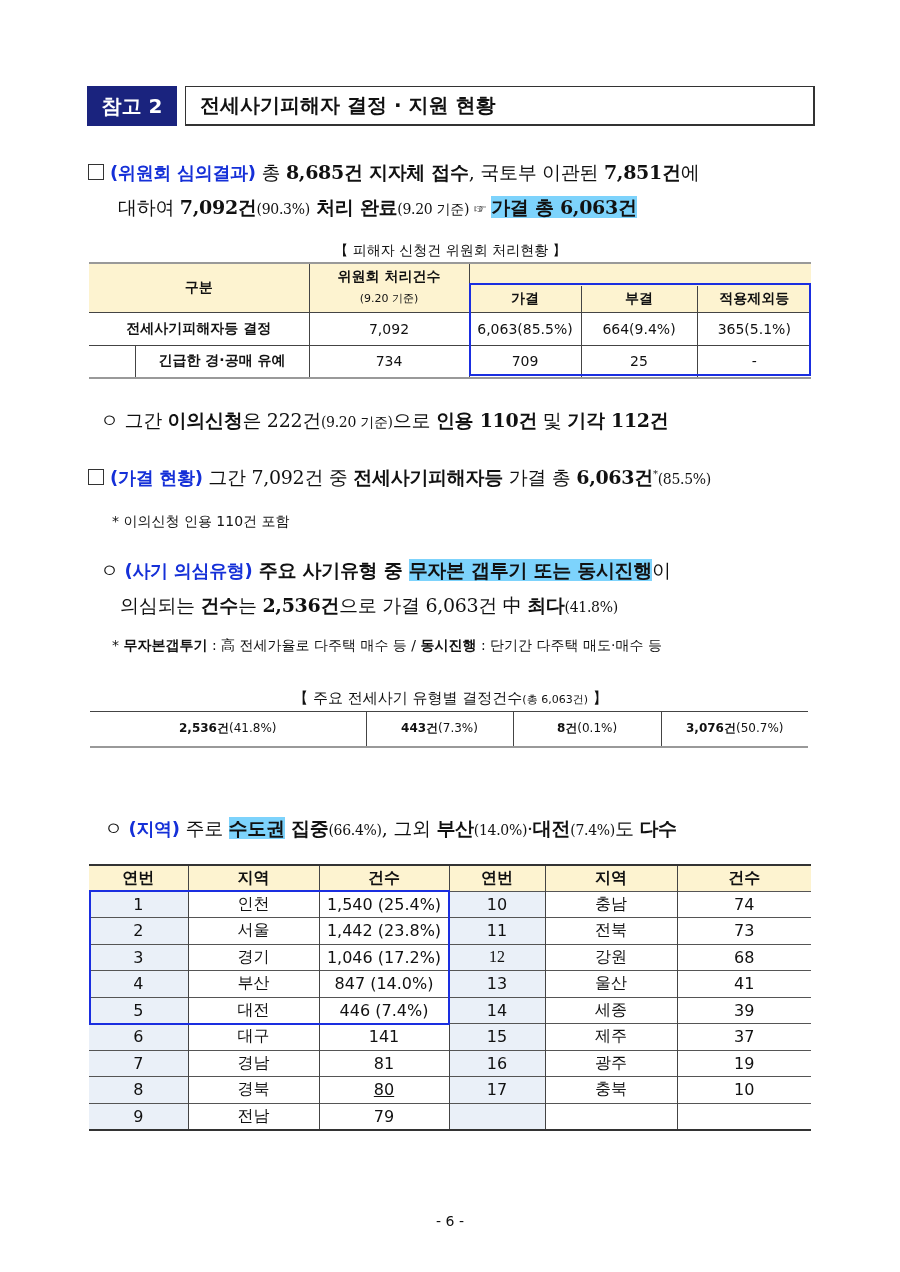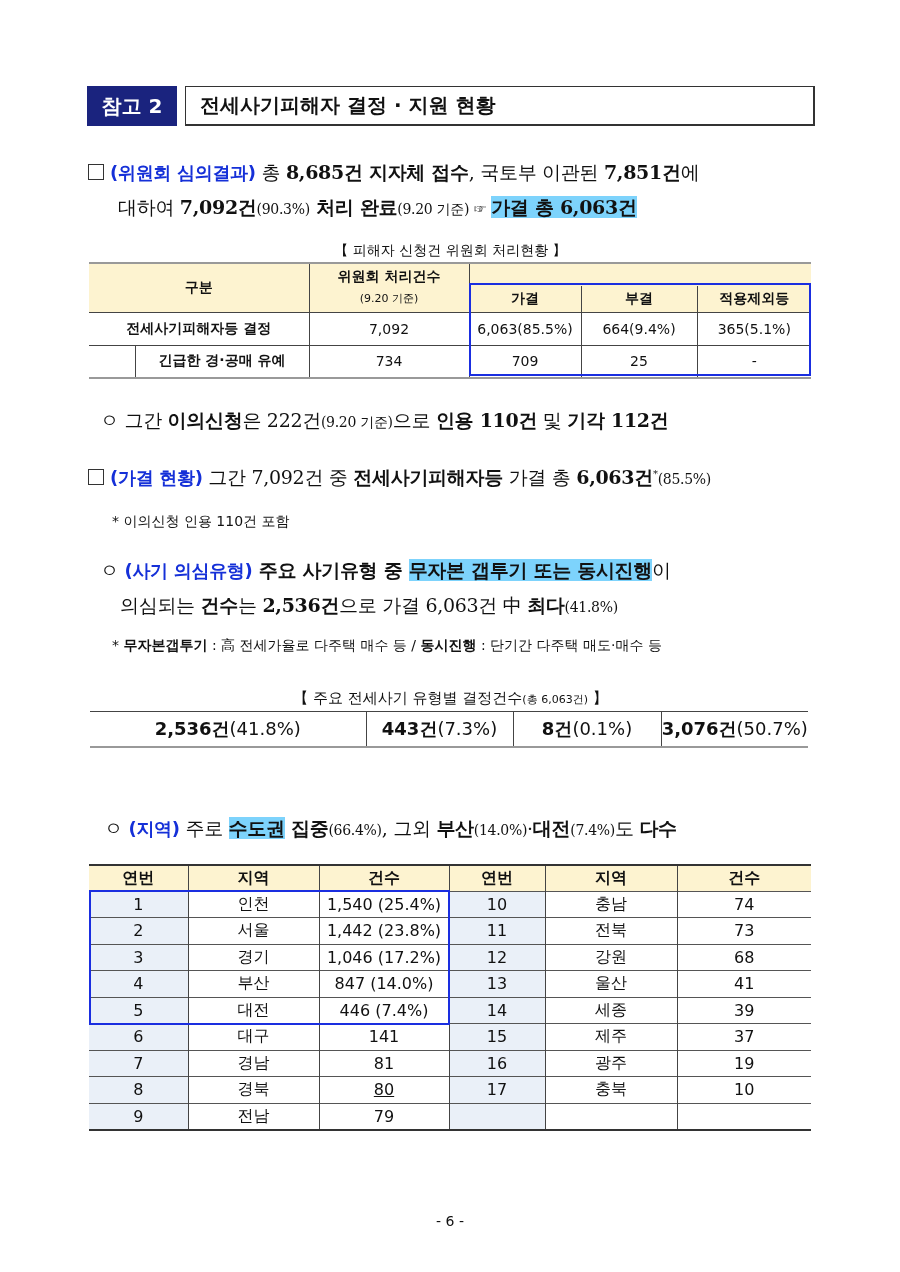--- a/index.html
+++ b/index.html
@@ -104,21 +104,21 @@
   <span>【 주요 전세사기 유형별 결정건수</span><span style="font-size:11px;">(총 6,063건)</span><span> 】</span>
 </div>
 <table style="left:90px; top:711px; width:718px; font-size:15px;">
   <colgroup>
       <col style="width:276px">
       <col style="width:147px">
       <col style="width:148px">
       <col style="width:147px">
     </colgroup>
   <tbody>
-  <tr style="height:35px; border-top:1px solid #444; border-bottom:2px solid #999; font-size:18px;">
+  <tr style="height:35px; border-top:1px solid #444; border-bottom:2px solid #999; font-size:12px;">
     <td style="border-right:1px solid #444;"><b>2,536건</b><span>(41.8%)</span></td>
     <td style="border-right:1px solid #444;"><b>443건</b><span>(7.3%)</span></td>
     <td style="border-right:1px solid #444;"><b>8건</b><span>(0.1%)</span></td>
     <td><b>3,076건</b><span>(50.7%)</span></td>
   </tr>
 </tbody>
   </table>
 
 <div class="abs line serif" style="left:104px; top:816px;">
   <span>ㅇ </span><span class="blue">(지역)</span><span> 주로 </span><span class="b hl">수도권</span><span class="b"> 집중</span><span class="small">(66.4%)</span><span>, 그외 </span><span class="b">부산</span><span class="small">(14.0%)</span><span>·</span><span class="b">대전</span><span class="small">(7.4%)</span><span>도 </span><span class="b">다수</span>
@@ -157,21 +157,21 @@
         <td style="border-right: 1px solid rgb(68, 68, 68);">서울</td>
         <td style="border-right: 1px solid rgb(68, 68, 68);">1,442  (23.8%)</td>
         <td class="lb" style="border-right: 1px solid rgb(68, 68, 68);">11</td>
         <td style="border-right: 1px solid rgb(68, 68, 68);">전북</td>
         <td>73</td>
       </tr>
       <tr style="height: 26.5px; border-top: 1px solid rgb(85, 85, 85);">
         <td class="lb" style="border-right: 1px solid rgb(68, 68, 68);">3</td>
         <td style="border-right: 1px solid rgb(68, 68, 68); margin-left: 16px;">경기</td>
         <td style="border-right: 1px solid rgb(68, 68, 68);">1,046  (17.2%)</td>
-        <td class="lb" style="border-right: 1px solid rgb(68, 68, 68);">12</td>
+        <td class="lb" style="border-right: 1px solid rgb(68, 68, 68); font-family: Liberation Serif, serif;">12</td>
         <td style="border-right: 1px solid rgb(68, 68, 68);">강원</td>
         <td>68</td>
       </tr>
       <tr style="height: 26.5px; border-top: 1px solid rgb(85, 85, 85);">
         <td class="lb" style="border-right: 1px solid rgb(68, 68, 68);">4</td>
         <td style="border-right: 1px solid rgb(68, 68, 68);">부산</td>
         <td style="border-right: 1px solid rgb(68, 68, 68);">847  (14.0%)</td>
         <td class="lb" style="border-right: 1px solid rgb(68, 68, 68);">13</td>
         <td style="border-right: 1px solid rgb(68, 68, 68);">울산</td>
         <td>41</td>

